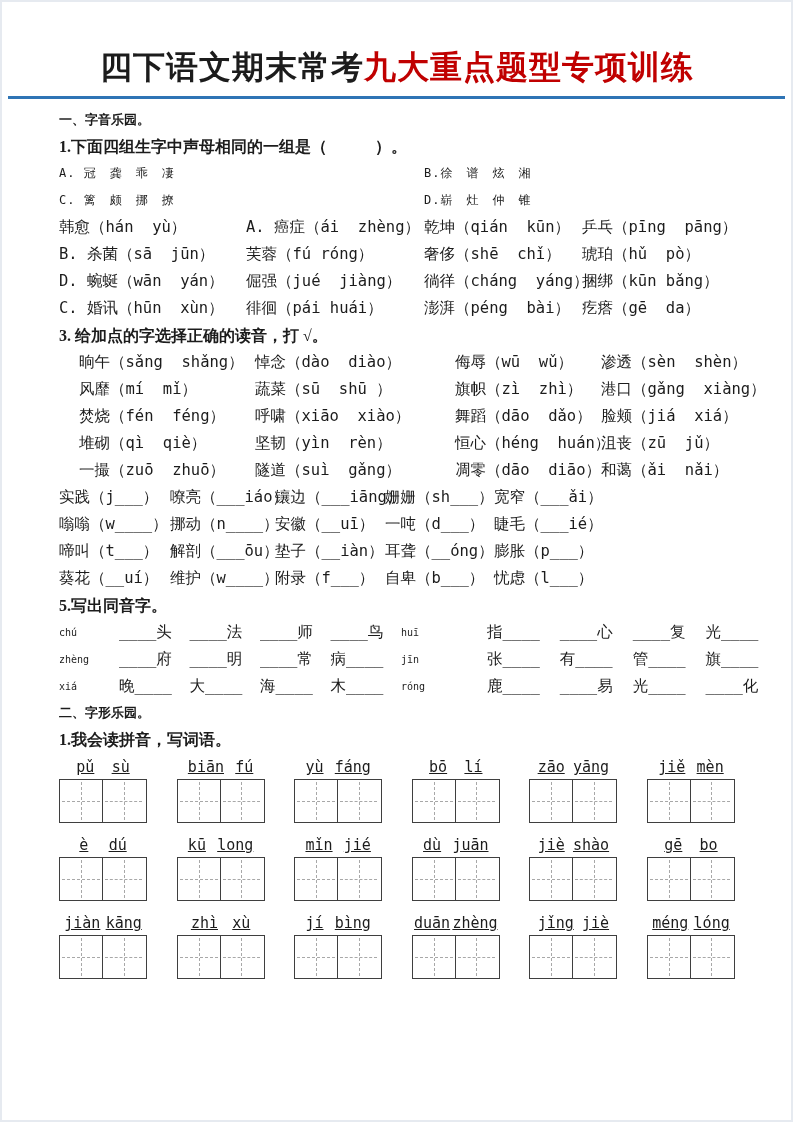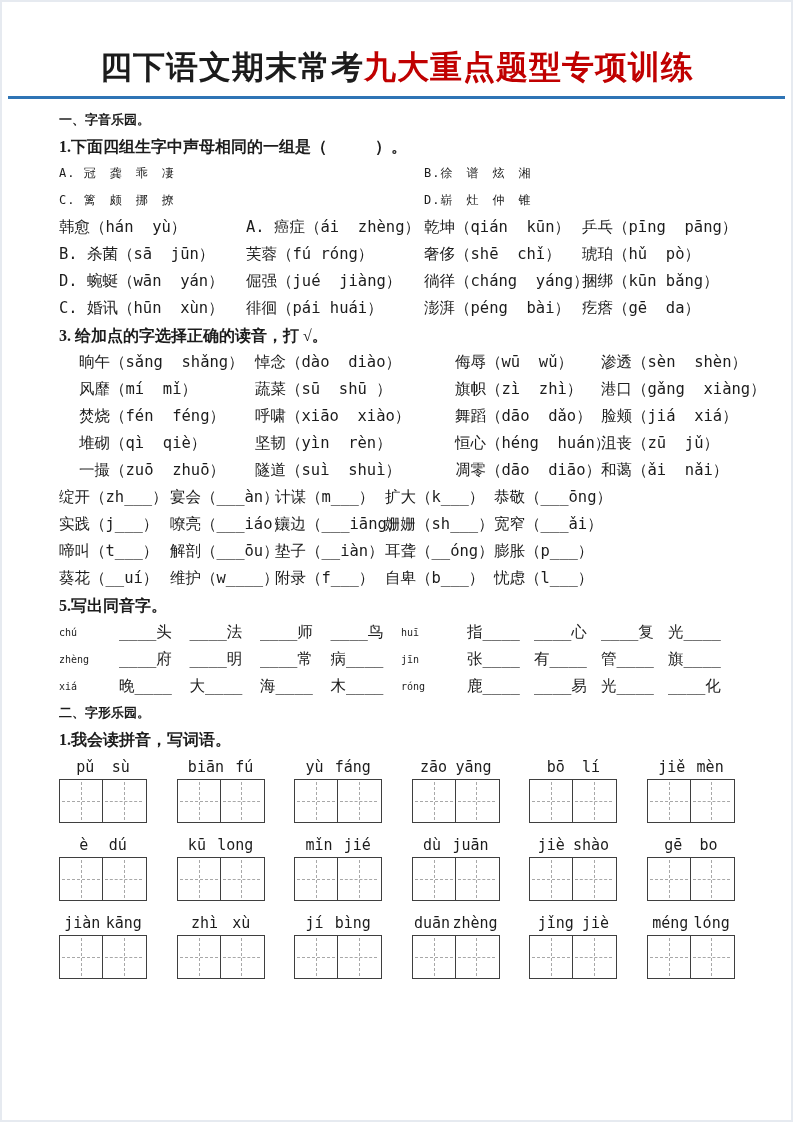--- a/index.html
+++ b/index.html
@@ -28,25 +28,25 @@
   }
   .cell, .q5item { white-space: pre; font-size: 15.5px; }
   .optrow { display: grid; grid-template-columns: 365px 1fr; line-height: 27px; }
   .optcell { font-size: 12px; letter-spacing: 1px; }
   .q2row { display: grid; grid-template-columns: 187px 178px 158px 1fr; line-height: 27px; }
   .q3row { display: grid; grid-template-columns: 176px 200px 146px 1fr; line-height: 27px; margin-left: 20px; }
   .q4row { display: grid; grid-template-columns: 111px 105px 110px 109px 1fr; line-height: 27px; }
   .q5row { display: grid; grid-template-columns: 342px 1fr; line-height: 27px; }
   .q5half { display: grid; }
   .q5half.h1 { grid-template-columns: 60px repeat(4, 1fr); }
-  .q5half.h2 { grid-template-columns: 66px repeat(4, 1fr); }
+  .q5half.h2 { grid-template-columns: 66px repeat(4, 1fr); gap: 20px; }
   .q5py { font-size: 10px; }
   #grid-rows .gridrow { display: flex; justify-content: space-between; margin-top: 13px; }
   #grid-rows .gridrow:first-child { margin-top: 5px; }
-  .gblock { width: 88px; }
+  .gblock { width: 88px; text-decoration: underline; }
   .plabel { display: flex; justify-content: space-evenly; font-size: 15px; height: 21px; }
   .gpair { display: flex; border: 1.5px solid #3f3f3f; width: 88px; }
   .sq { width: 42px; height: 42px; position: relative; }
   .sq + .sq { border-left: 1.5px solid #3f3f3f; }
   .sq::before { content: ""; position: absolute; left: 50%; top: 2px; bottom: 2px; border-left: 1px dashed #a8a8a8; }
   .sq::after { content: ""; position: absolute; top: 50%; left: 2px; right: 2px; border-top: 1px dashed #a8a8a8; }
 </style>
 </head>
 <body>
 
@@ -116,40 +116,40 @@
         <div class="cell">脸颊（jiá  xiá）</div>
       </div>
       <div class="q3row row">
         <div class="cell">堆砌（qì  qiè）</div>
         <div class="cell">坚韧（yìn  rèn）</div>
         <div class="cell">恒心（héng  huán）</div>
         <div class="cell">沮丧（zū  jǔ）</div>
       </div>
       <div class="q3row row">
         <div class="cell">一撮（zuō  zhuō）</div>
-        <div class="cell">隧道（suì  shuì）</div>
+        <div class="cell">隧道（suì  gǎng）</div>
         <div class="cell">凋零（dāo  diāo）</div>
         <div class="cell">和蔼（ǎi  nǎi）</div>
       </div>
     </div>
 
   <div id="q4-rows">
-      <div class="q4row row">
-        <div class="cell">绽开（zh___）</div>
-        <div class="cell">宴会（___àn）</div>
-        <div class="cell">计谋（m___）</div>
-        <div class="cell">扩大（k___）</div>
-        <div class="cell">恭敬（___ōng）</div>
-      </div>
       <div class="q4row row">
         <div class="cell">实践（j___）</div>
         <div class="cell">嘹亮（___iáo）</div>
         <div class="cell">镶边（___iāng）</div>
         <div class="cell">姗姗（sh___）</div>
         <div class="cell">宽窄（___ǎi）</div>
+      </div>
+      <div class="q4row row">
+        <div class="cell">嗡嗡（w____）</div>
+        <div class="cell">挪动（n____）</div>
+        <div class="cell">安徽（__uī）</div>
+        <div class="cell">一吨（d___）</div>
+        <div class="cell">睫毛（___ié）</div>
       </div>
       <div class="q4row row">
         <div class="cell">啼叫（t___）</div>
         <div class="cell">解剖（___ōu）</div>
         <div class="cell">垫子（__iàn）</div>
         <div class="cell">耳聋（__óng）</div>
         <div class="cell">膨胀（p___）</div>
       </div>
       <div class="q4row row">
         <div class="cell">葵花（__uí）</div>
@@ -241,40 +241,40 @@
             <span>yù</span>
             <span>fáng</span>
           </div>
           <div class="gpair">
             <div class="sq"></div>
             <div class="sq"></div>
           </div>
         </div>
         <div class="gblock">
           <div class="plabel">
+            <span>bō</span>
+            <span>lí</span>
+          </div>
+          <div class="gpair">
+            <div class="sq"></div>
+            <div class="sq"></div>
+          </div>
+        </div>
+        <div class="gblock">
+          <div class="plabel">
             <span>zāo</span>
             <span>yāng</span>
           </div>
           <div class="gpair">
             <div class="sq"></div>
             <div class="sq"></div>
           </div>
         </div>
         <div class="gblock">
           <div class="plabel">
-            <span>bō</span>
-            <span>lí</span>
-          </div>
-          <div class="gpair">
-            <div class="sq"></div>
-            <div class="sq"></div>
-          </div>
-        </div>
-        <div class="gblock">
-          <div class="plabel">
             <span>jiě</span>
             <span>mèn</span>
           </div>
           <div class="gpair">
             <div class="sq"></div>
             <div class="sq"></div>
           </div>
         </div>
       </div>
       <div class="gridrow">

